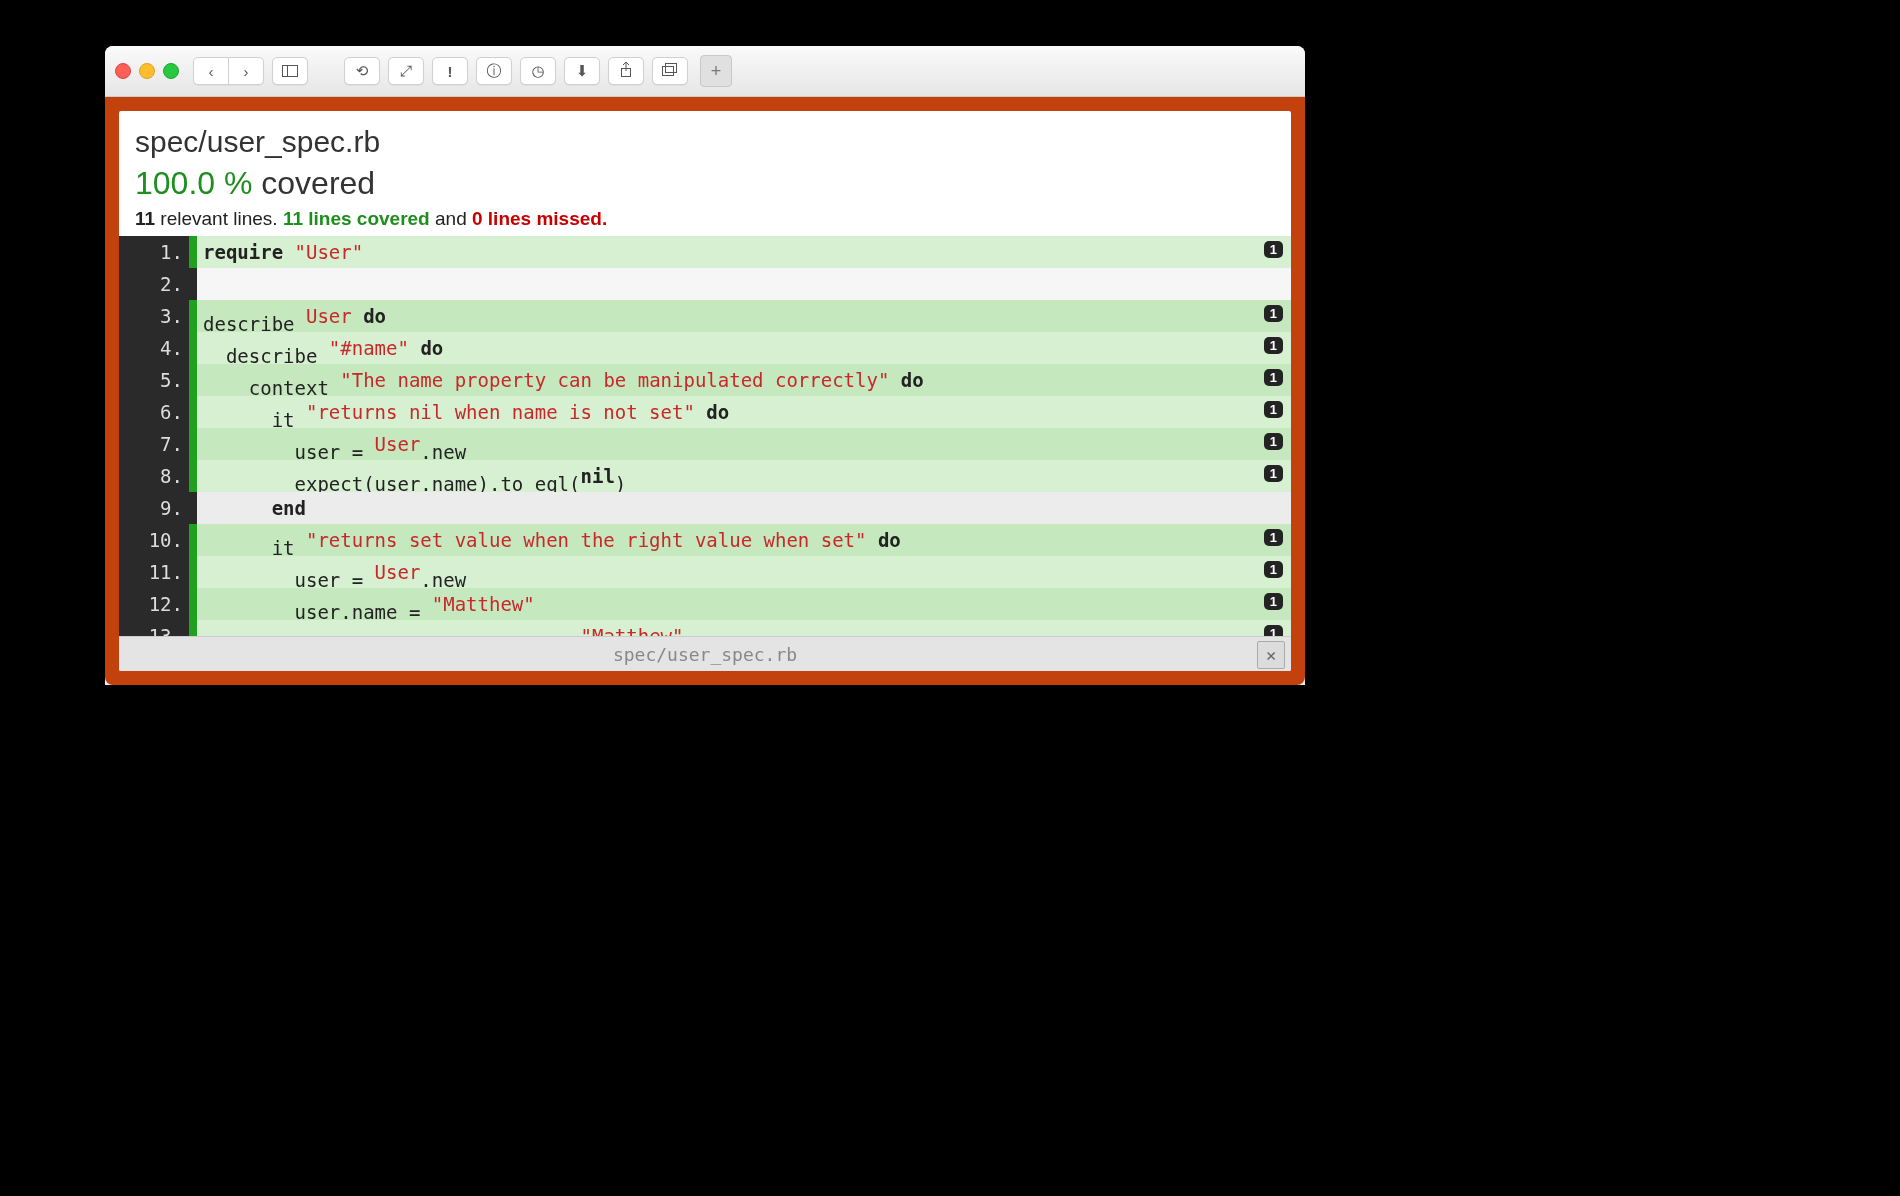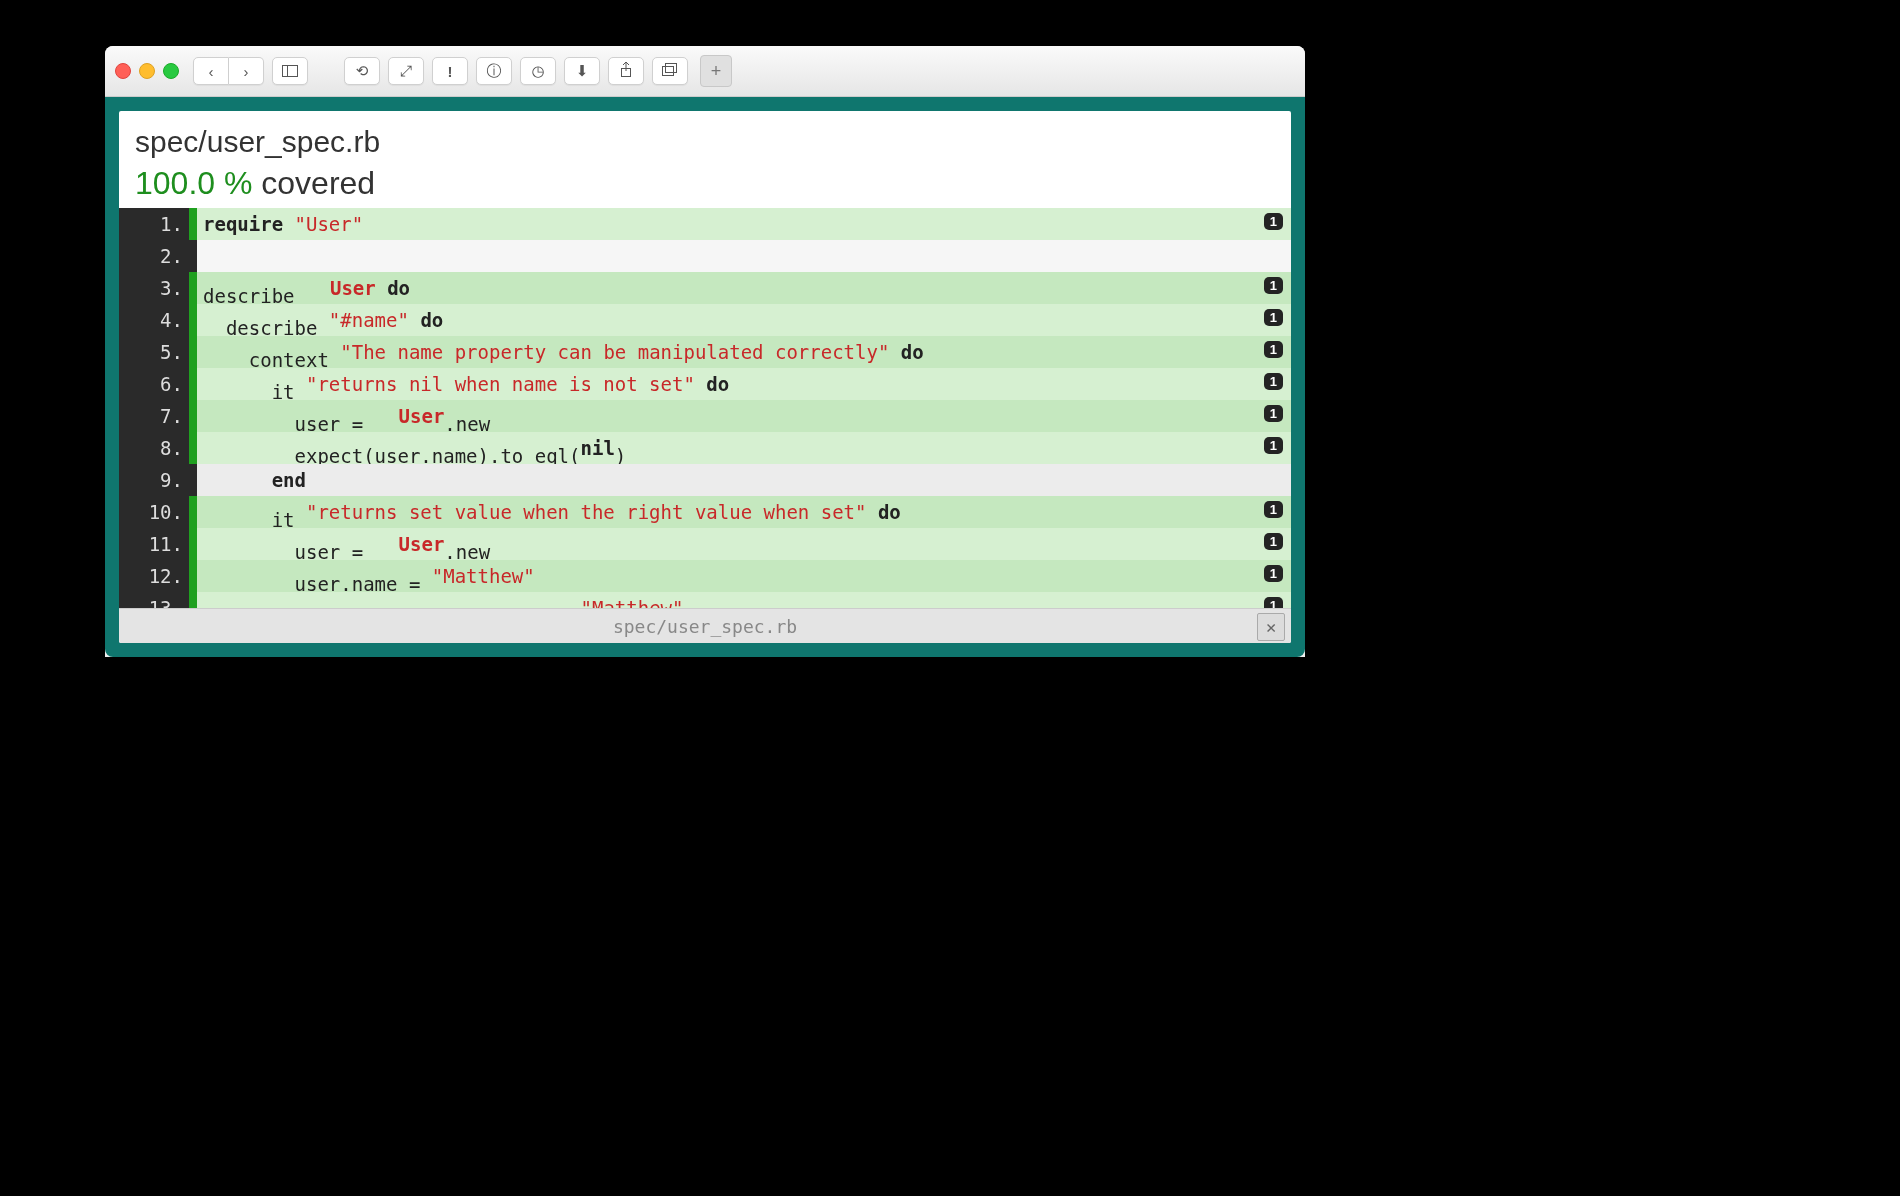--- a/index.html
+++ b/index.html
@@ -28,21 +28,21 @@
   .btn-group .btn:last-child{border-radius:0 5px 5px 0;border-left:none;}
   .addr{
     flex:1;min-width:0;display:flex;align-items:center;padding:0 10px;color:#666;
     font-size:15px;overflow:hidden;white-space:nowrap;
   }
   .reload-glyph{margin-left:auto;color:#555;font-size:17px;line-height:1;}
   .newtab{
     width:30px;height:30px;background:#e0e0e0;border:1px solid #c8c8c8;border-radius:4px;
     display:flex;align-items:center;justify-content:center;color:#777;font-size:18px;margin-left:4px;
   }
-  .content-bg{background:#0f766e;padding:14px;border-radius:0 0 8px 8px;}
+  .content-bg{background:#c2410c;padding:14px;border-radius:0 0 8px 8px;}
   .panel{background:#fff;border-radius:2px;overflow:hidden;}
   .panel-head{padding:14px 16px 6px 16px;}
   .file-title{font-size:30px;color:#333;font-weight:500;margin:0 0 6px 0;}
   .cov-line{font-size:32px;color:#333;}
   .cov-pct{color:#1e8e1e;}
   .stats{font-size:19px;color:#222;margin-top:6px;}
   .stats .bold{font-weight:700;}
   .stats .green{color:#1e8e1e;font-weight:700;}
   .stats .red{color:#c80000;font-weight:700;}
   .code-wrap{height:400px;overflow:hidden;}
@@ -53,21 +53,21 @@
   .marker.none{background:#2a2a2a;}
   .src{flex:1;display:flex;align-items:center;padding-left:6px;white-space:pre;color:#222;position:relative;}
   .src.hit-even{background:#d6f0d1;}
   .src.hit-odd{background:#c5e8bf;}
   .src.skip-even{background:#f6f6f6;}
   .src.skip-odd{background:#ececec;}
   .hits{position:absolute;right:8px;top:5px;background:#232323;color:#fff;font-size:13px;
     padding:1px 6px;border-radius:5px;font-family:-apple-system,sans-serif;font-weight:600;}
   .tok-k{color:#222;font-weight:700;}
   .tok-s{color:#c82829;}
-  .tok-c{color:#c82829;font-weight:700;margin-left:24px;}
+  .tok-c{color:#c82829;font-weight:400;}
   .tok-n{color:#222;margin-top:16px;}
   .tok-b{color:#222;font-weight:700;text-align:center;}
   .footer{background:#e4e4e4;height:34px;display:flex;align-items:center;justify-content:center;
     color:#888;font-family:Menlo,monospace;font-size:18px;position:relative;border-top:1px solid #ccc;}
   .closebtn{position:absolute;right:6px;top:4px;width:26px;height:26px;background:#dcdcdc;border:1px solid #aaa;
     display:flex;align-items:center;justify-content:center;color:#666;font-size:17px;border-radius:2px;font-weight:700;}
 </style>
 </head>
 <body>
 
@@ -137,20 +137,23 @@
     </div>
 
     <div class="content-bg">
       <div class="panel">
         <div class="panel-head">
           <h1 class="file-title">spec/user_spec.rb</h1>
           <div class="cov-line">
             <span class="cov-pct">100.0 %</span>
             <span>covered</span>
           </div>
+          <div class="stats">
+            <span class="bold">11</span><span> relevant lines. </span><span class="green">11</span><span class="green"> lines covered</span><span> and </span><span class="red">0</span><span class="red"> lines missed.</span>
+          </div>
         </div>
         <div class="code-wrap" id="code">
             <div class="code-row">
               <div class="ln">1.</div>
               <div class="marker hit"></div>
               <div class="src hit-even"><span class="tok-k">require </span><span class="tok-s">"User"</span><div class="hits">1</div></div>
             </div>
             <div class="code-row">
               <div class="ln">2.</div>
               <div class="marker none"></div>

